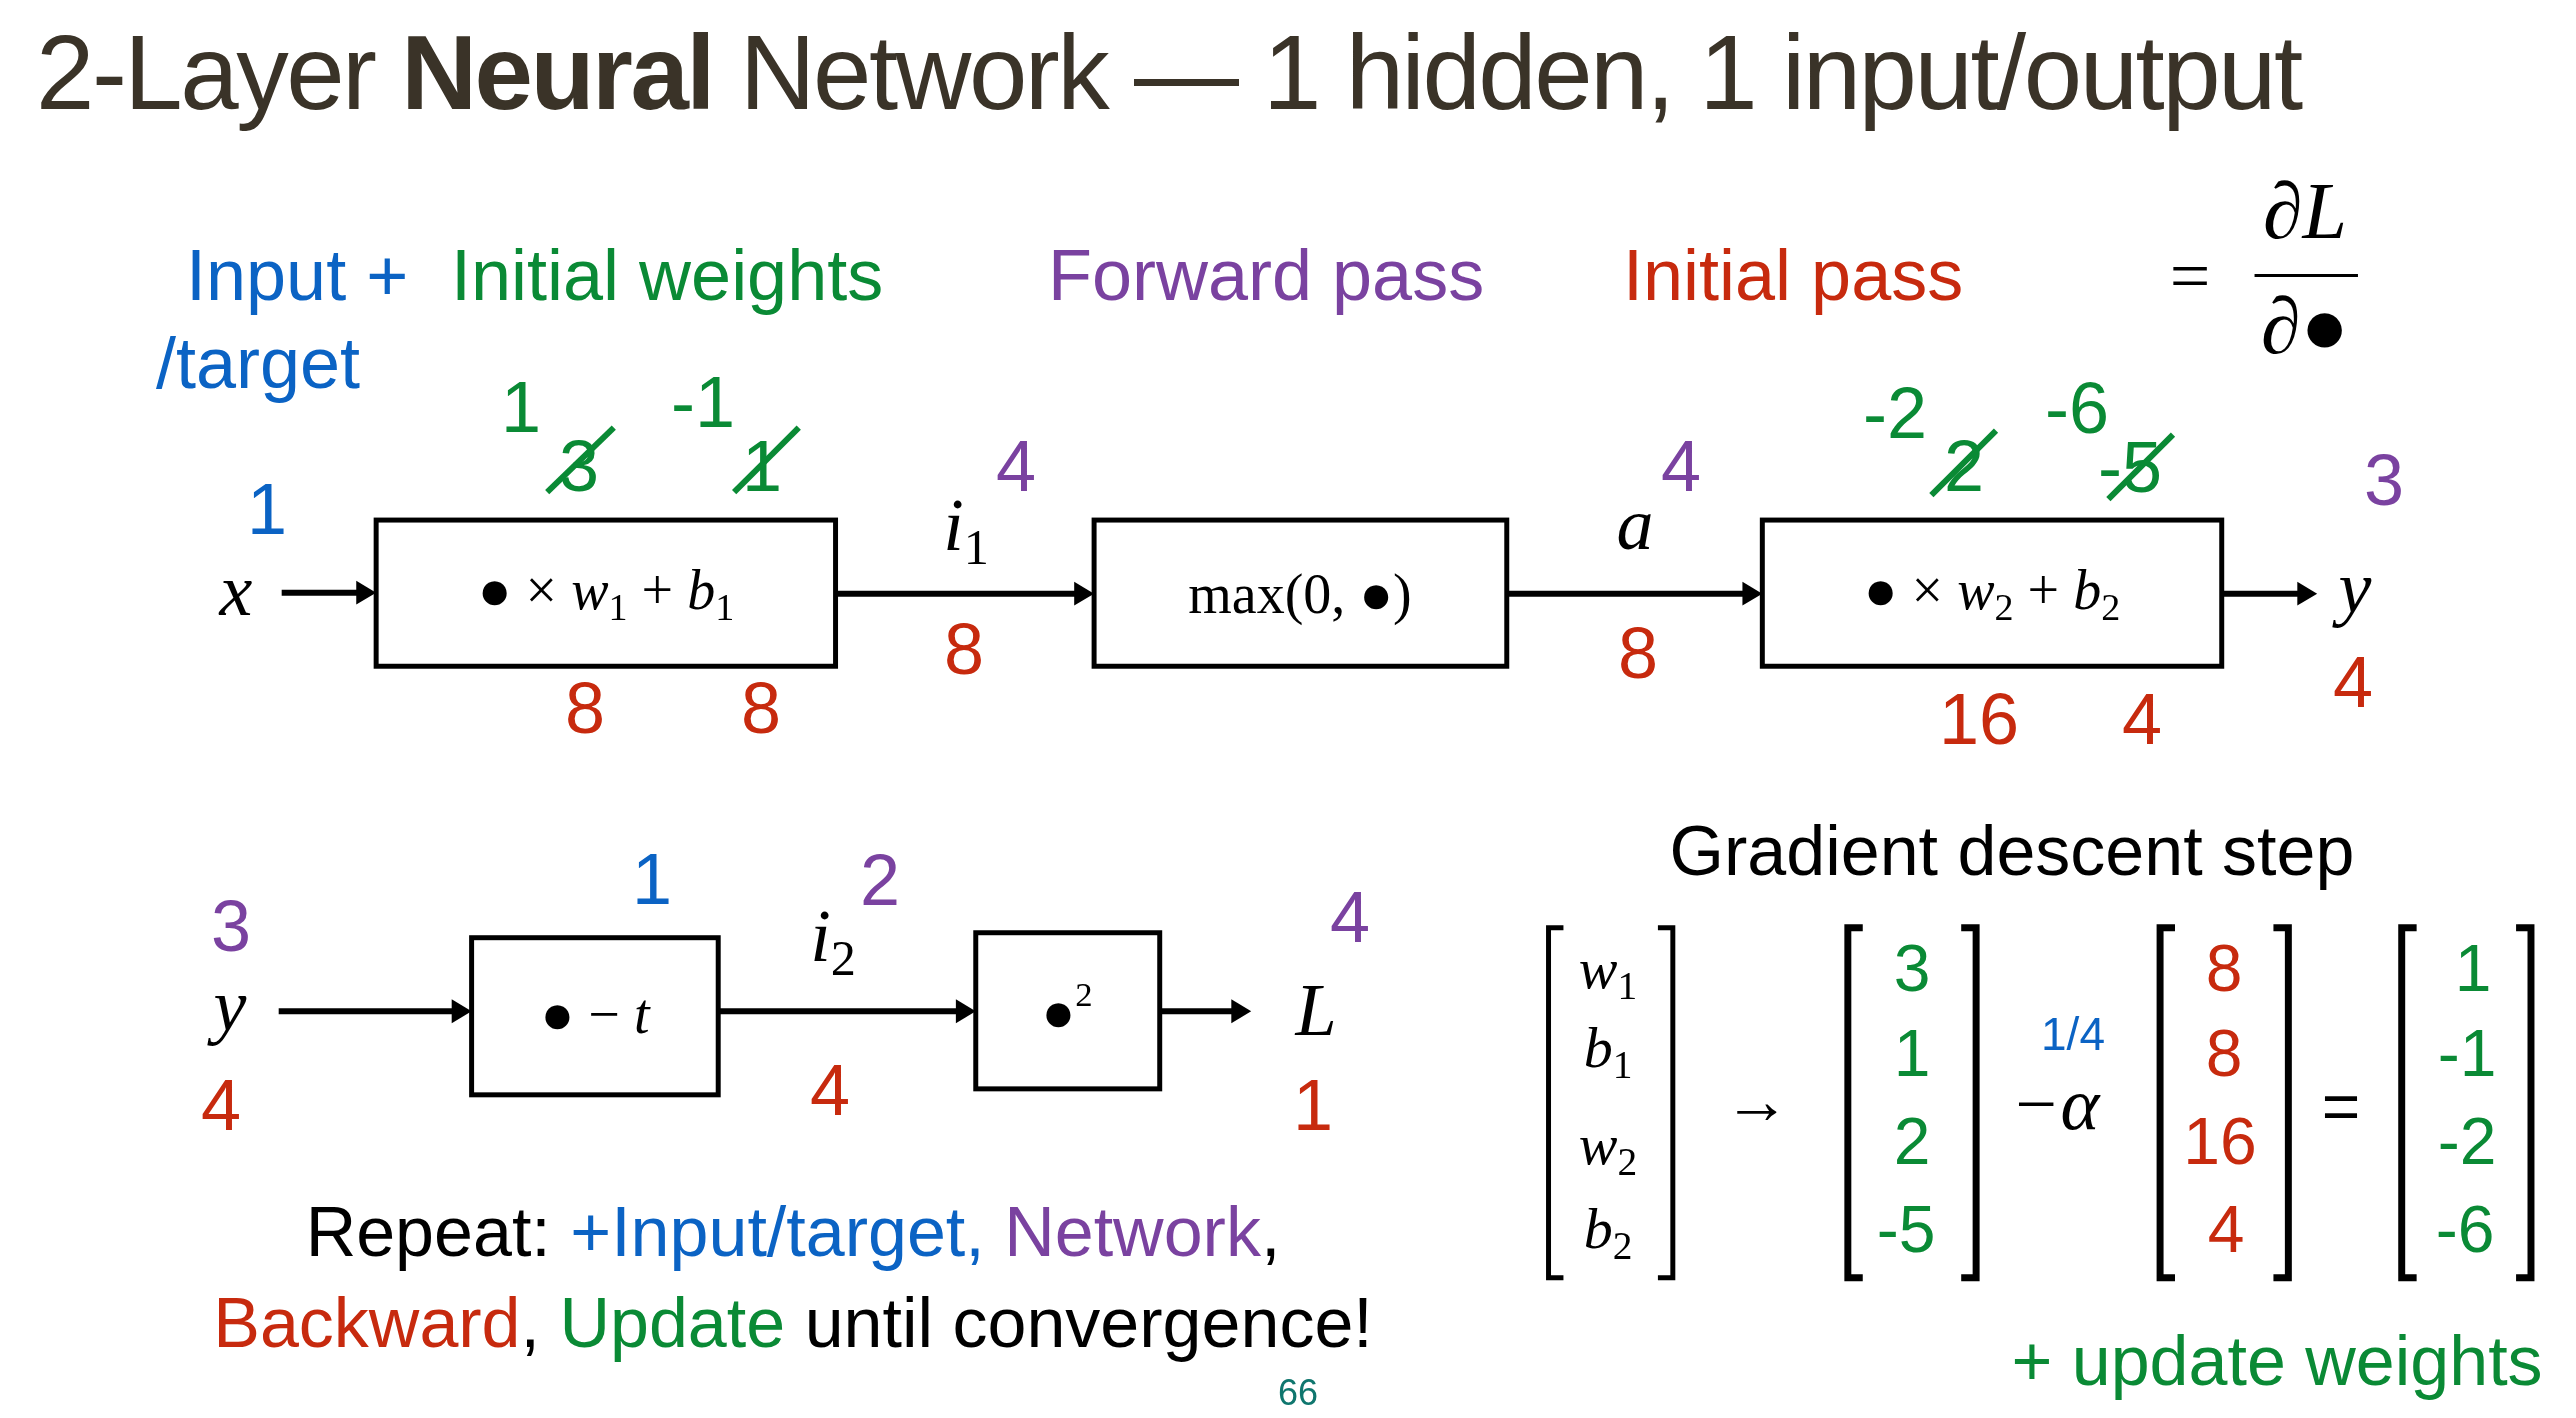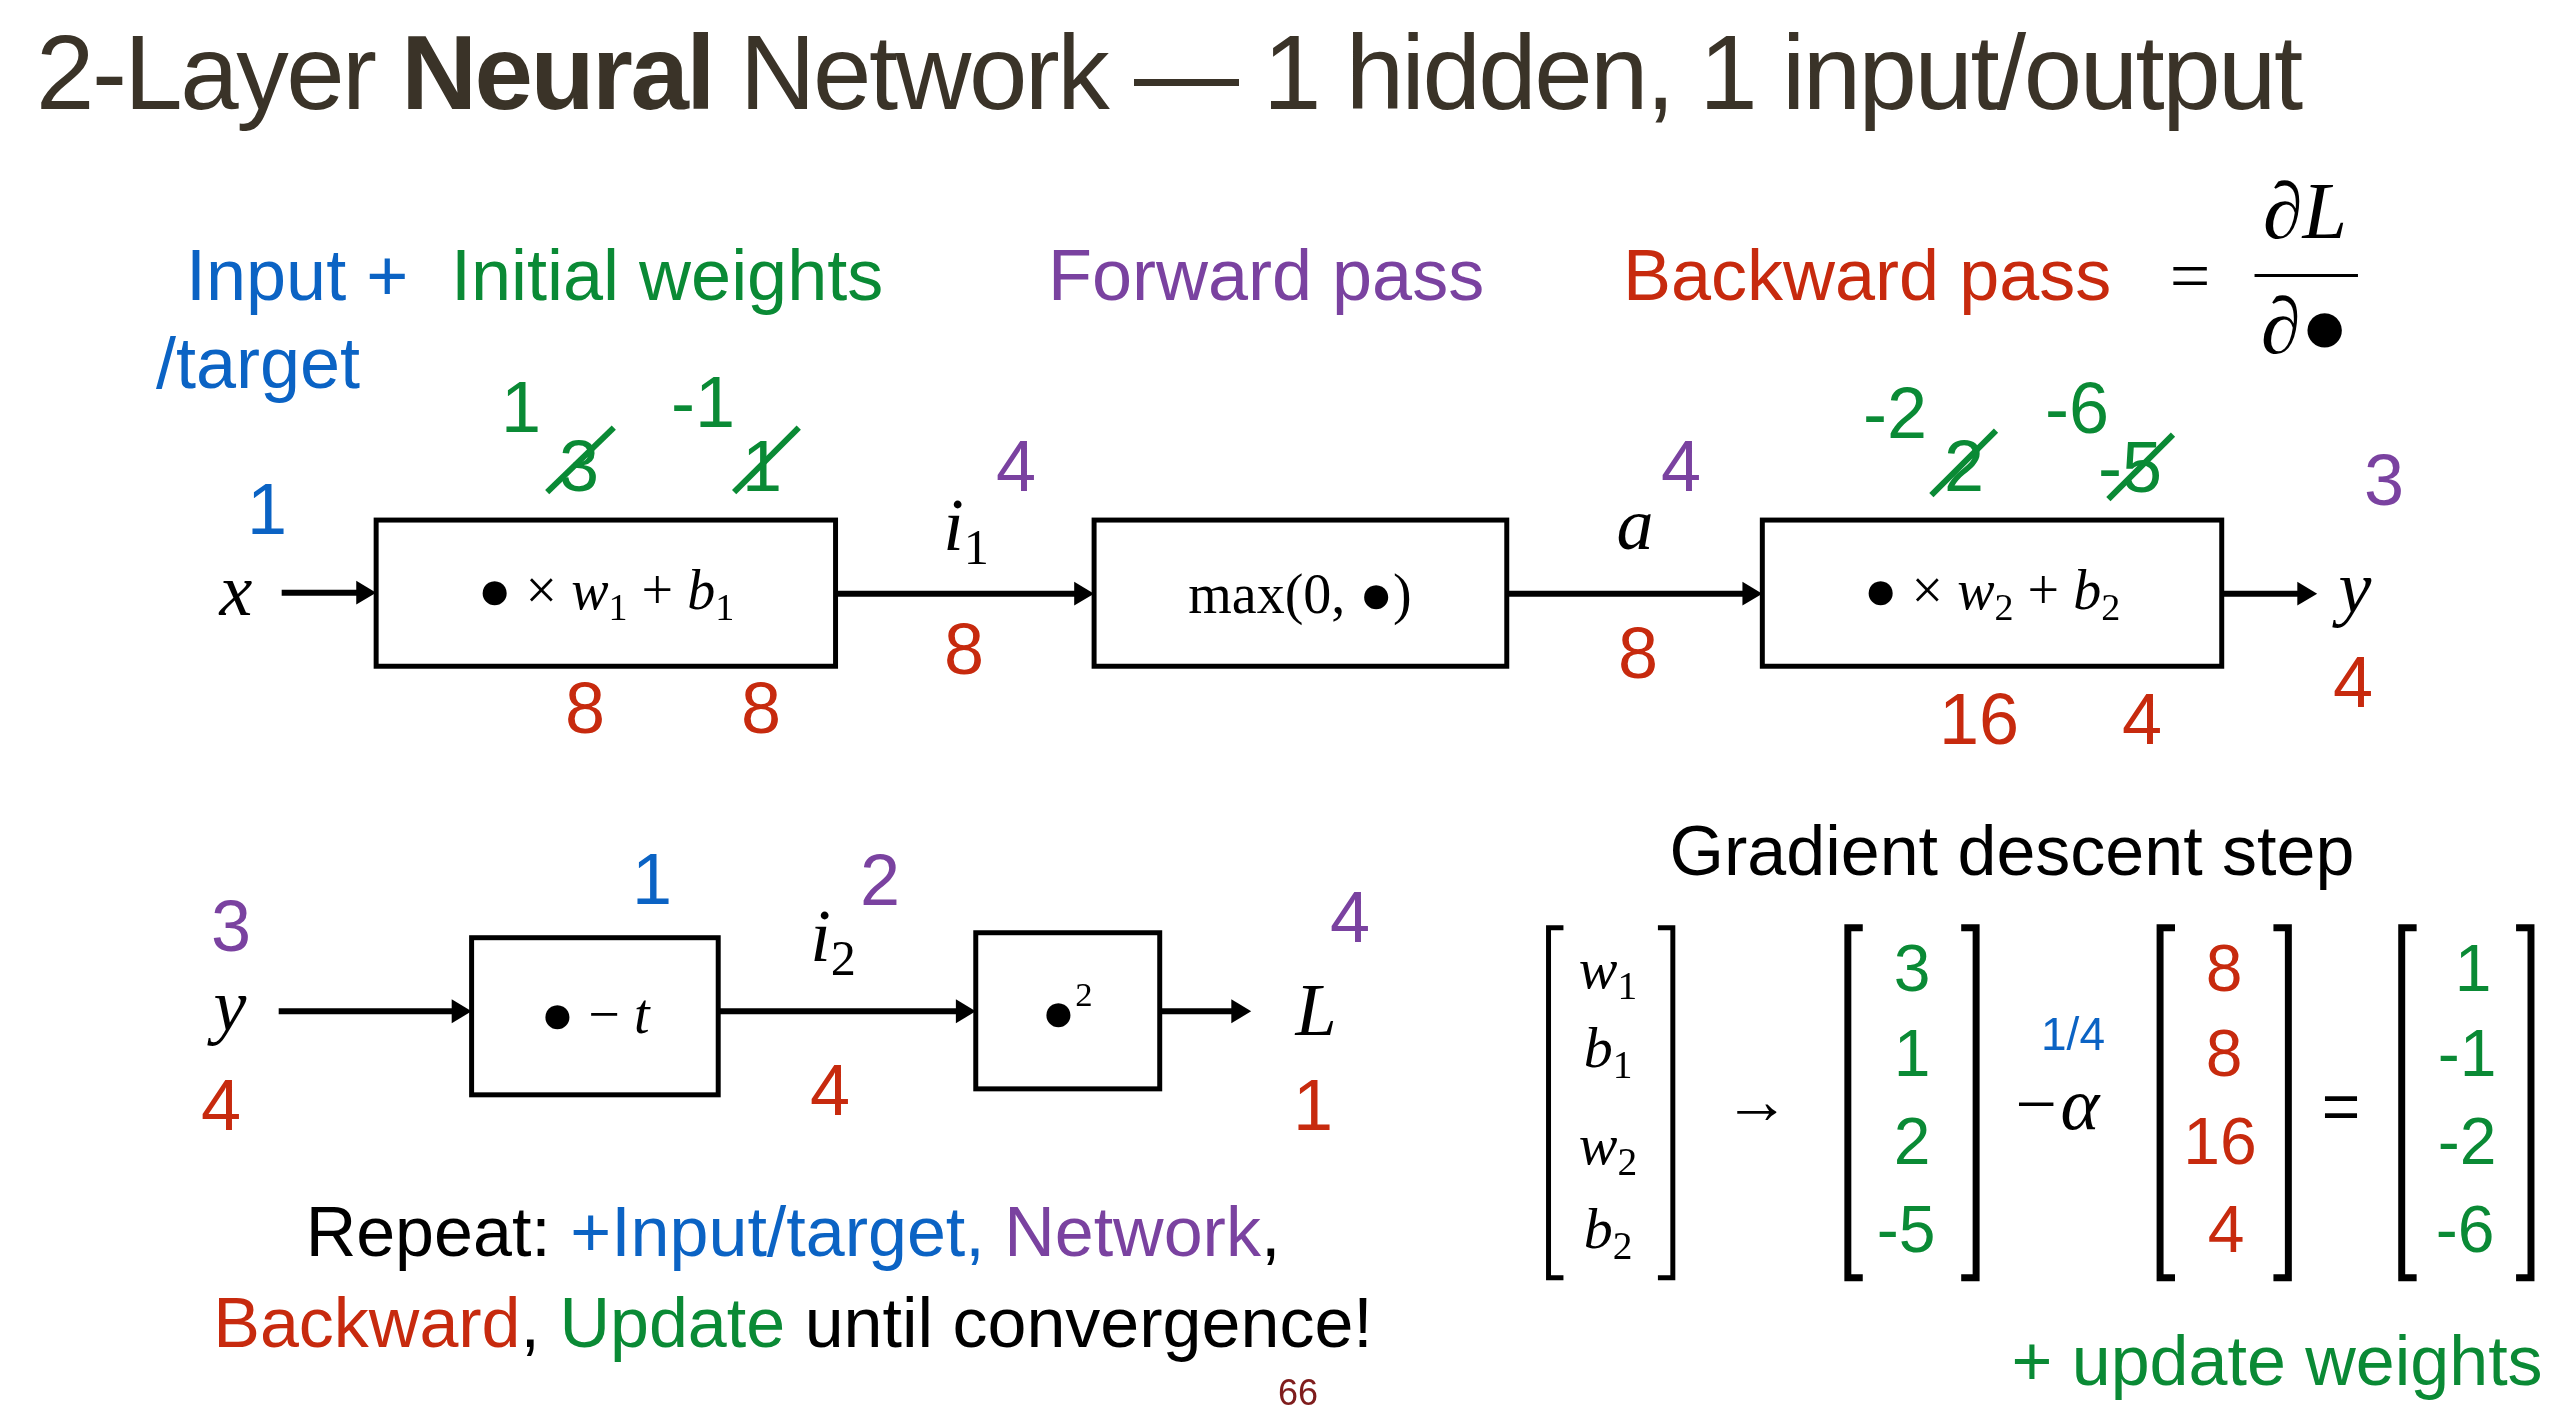--- a/index.html
+++ b/index.html
@@ -29,36 +29,36 @@
 
   .num { font-size:72px; }
   .var { font-size:74px; font-family:"Liberation Serif", "DejaVu Serif", serif; font-style:italic; }
   .var sub { font-style:normal; font-size:0.68em; vertical-align:-0.28em; }
   .boxtxt { font-size:56px; font-family:"Liberation Serif", "DejaVu Serif", serif; }
   .boxtxt i { font-style:italic; }
   .boxtxt sub { font-size:0.68em; vertical-align:-0.28em; }
   .boxtxt sup { font-size:0.62em; vertical-align:0.7em; }
 
   .line-text { font-size:70px; }
-  #page-num { left:1298px; top:1393px; font-size:36px; color:#7f1d1d; }
+  #page-num { left:1298px; top:1393px; font-size:36px; color:#0f766e; }
 
   .mat { font-size:66px; }
   .mvar { font-size:58px; font-family:"Liberation Serif", "DejaVu Serif", serif; font-style:italic; }
   .mvar sub { font-style:normal; font-size:0.68em; vertical-align:-0.28em; }
 </style>
 </head>
 <body>
 
 <div id="title" class="abs"><span>2-Layer </span><b>Neural</b><span> Network — 1 hidden, 1 input/output</span></div>
 
 <div id="hdr-input" class="abs hdr blue">Input +</div>
 <div id="hdr-target" class="abs hdr blue">/target</div>
 <div id="hdr-weights" class="abs hdr green">Initial weights</div>
 <div id="hdr-forward" class="abs hdr purple">Forward pass</div>
-<div id="hdr-backward" class="abs hdr red">Backward pass</div>
+<div id="hdr-backward" class="abs hdr red">Initial pass</div>
 <div id="hdr-eq" class="abs c serif black">=</div>
 <div id="frac-num" class="abs c serif it black">∂L</div>
 <div id="frac-den" class="abs c serif it black">∂●</div>
 
 <svg width="2576" height="1418" style="position:absolute;left:0;top:0;" viewBox="0 0 2590 1426">
   <defs>
     <marker id="ah" markerWidth="10" markerHeight="10" refX="9" refY="5" orient="auto" markerUnits="userSpaceOnUse">
       <path d="M0,0 L10,5 L0,10 z" fill="#000"></path>
     </marker>
   </defs>

